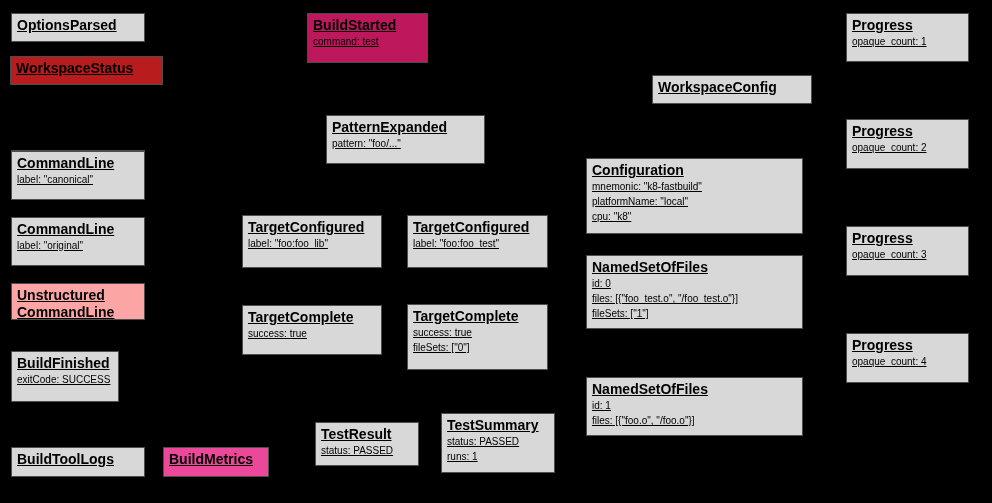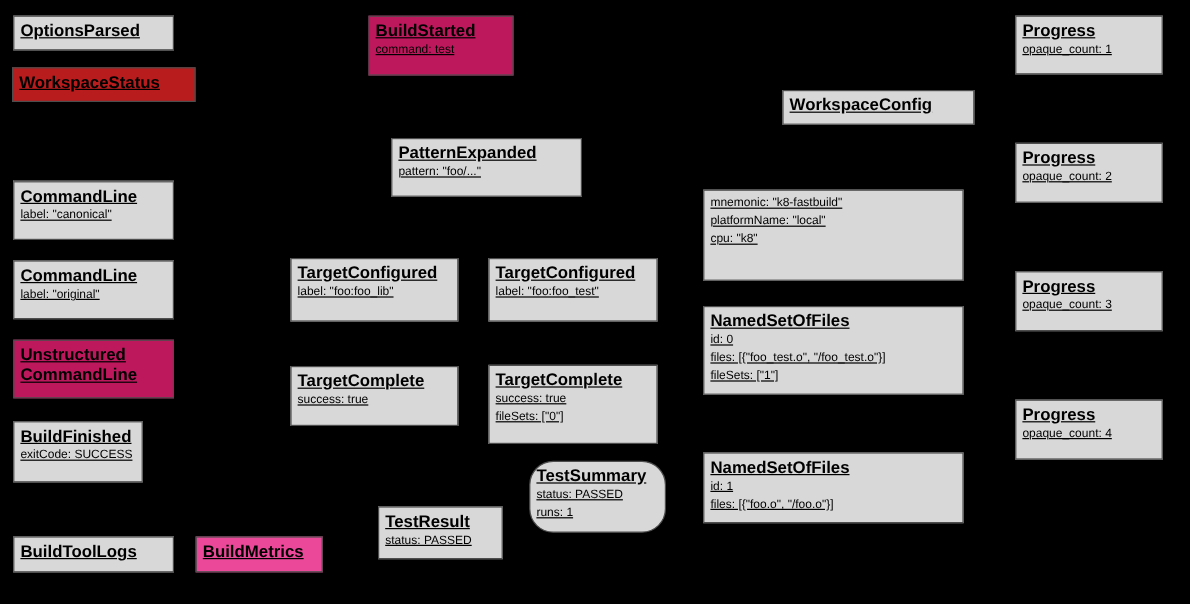--- a/index.html
+++ b/index.html
@@ -50,21 +50,21 @@
       <div class="event-title">BuildMetadata</div>
     </div>
     <div class="event-box" style="left: 11px; top: 151px; width: 134px; height: 49px; background: rgb(216, 216, 216); border-color: rgb(77, 77, 77);">
       <div class="event-title">CommandLine</div>
       <div class="event-field">label: "canonical"</div>
     </div>
     <div class="event-box" style="left: 11px; top: 217px; width: 134px; height: 49px; background: rgb(216, 216, 216); border-color: rgb(77, 77, 77);">
       <div class="event-title">CommandLine</div>
       <div class="event-field">label: "original"</div>
     </div>
-    <div class="event-box" style="left: 11px; top: 283px; width: 134px; height: 49px; background: #be185d; border-color: rgb(77, 77, 77);">
+    <div class="event-box" style="left: 11px; top: 283px; width: 134px; height: 37px; background: #fca5a5; border-color: rgb(77, 77, 77); text-decoration: underline;">
       <div class="event-title">Unstructured
 CommandLine</div>
     </div>
     <div class="event-box" style="left: 11px; top: 351px; width: 108px; height: 51px; background: rgb(216, 216, 216); border-color: rgb(77, 77, 77);">
       <div class="event-title">BuildFinished</div>
       <div class="event-field">exitCode: SUCCESS</div>
     </div>
     <div class="event-box" style="left: 11px; top: 447px; width: 134px; height: 30px; background: rgb(216, 216, 216); border-color: rgb(77, 77, 77);">
       <div class="event-title">BuildToolLogs</div>
     </div>
@@ -93,29 +93,30 @@
     </div>
     <div class="event-box" style="left: 407px; top: 304px; width: 141px; height: 66px; background: rgb(216, 216, 216); border-color: rgb(77, 77, 77);">
       <div class="event-title">TargetComplete</div>
       <div class="event-field">success: true</div>
       <div class="event-field">fileSets: ["0"]</div>
     </div>
     <div class="event-box" style="left: 315px; top: 422px; width: 104px; height: 44px; background: rgb(216, 216, 216); border-color: rgb(77, 77, 77);">
       <div class="event-title">TestResult</div>
       <div class="event-field">status: PASSED</div>
     </div>
-    <div class="event-box" style="left: 441px; top: 384px; width: 114px; height: 60px; background: rgb(216, 216, 216); border-color: rgb(77, 77, 77); border-radius: 20px;">
+    <div class="event-box" style="left: 441px; top: 413px; width: 114px; height: 60px; background: rgb(216, 216, 216); border-color: rgb(77, 77, 77);">
       <div class="event-title">TestSummary</div>
       <div class="event-field">status: PASSED</div>
       <div class="event-field">runs: 1</div>
     </div>
     <div class="event-box" style="left: 652px; top: 75px; width: 160px; height: 29px; background: rgb(216, 216, 216); border-color: rgb(77, 77, 77);">
       <div class="event-title">WorkspaceConfig</div>
     </div>
     <div class="event-box" style="left: 586px; top: 158px; width: 217px; height: 76px; background: rgb(216, 216, 216); border-color: rgb(77, 77, 77);">
+      <div class="event-title">Configuration</div>
       <div class="event-field">mnemonic: "k8-fastbuild"</div>
       <div class="event-field">platformName: "local"</div>
       <div class="event-field">cpu: "k8"</div>
     </div>
     <div class="event-box" style="left: 586px; top: 255px; width: 217px; height: 74px; background: rgb(216, 216, 216); border-color: rgb(77, 77, 77);">
       <div class="event-title">NamedSetOfFiles</div>
       <div class="event-field">id: 0</div>
       <div class="event-field">files: [{"foo_test.o", "/foo_test.o"}]</div>
       <div class="event-field">fileSets: ["1"]</div>
     </div>

